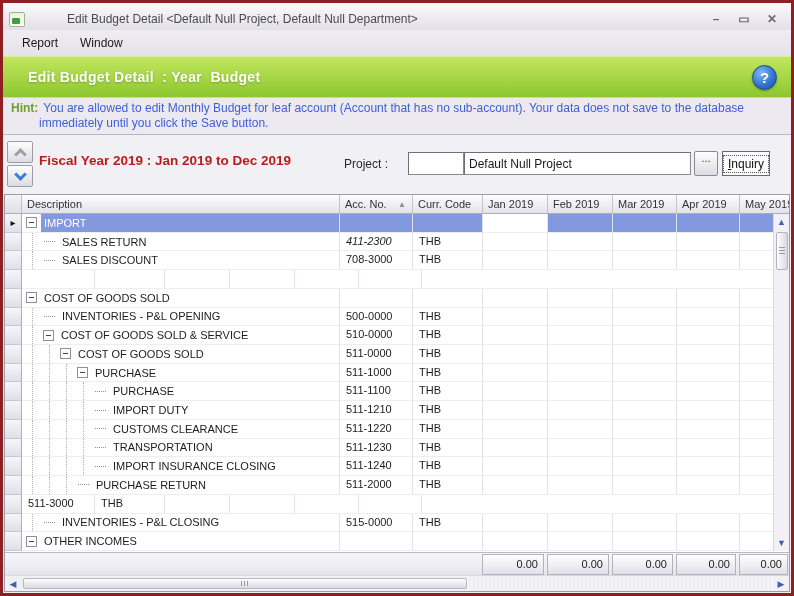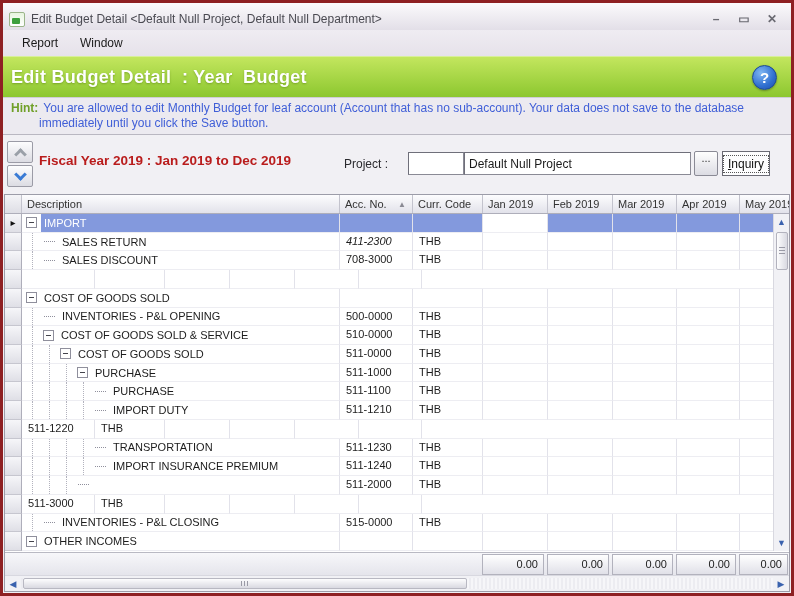--- a/index.html
+++ b/index.html
@@ -9,21 +9,21 @@
   .window {
     position:relative; width:794px; height:596px;
     border:3px solid #8e2023; background:#f0eff4; overflow:hidden;
   }
 
   
   .titlebar {
     position:absolute; left:0; top:0; right:0; height:27px;
     background:linear-gradient(#fbfafc,#dedae4);
     border-bottom:1px solid #c2bec9;
-    display:flex; align-items:center; padding:16px 6px;
+    display:flex; align-items:center; padding:16px 6px;gap:36px;
   }
   .app-icon { width:16px; height:15px; margin-right:6px; position:relative;
     background:linear-gradient(#e8f5e0,#fff); border:1px solid #9bb58a; border-radius:2px; }
   .app-icon::after { content:""; position:absolute; left:2px; bottom:2px; width:8px; height:6px;
     background:#3da03d; border-radius:1px; }
   .title-text { font-size:12px; color:#4a4a52; white-space:pre; }
   .win-btns { margin-left:auto; display:flex; gap:14px; padding-right:6px; }
   .win-btn { font-size:12px; color:#6a6a72; width:14px; text-align:center; cursor:default; font-weight:bold; }
 
   
@@ -33,21 +33,21 @@
     display:flex; align-items:center; padding-left:10px; gap:4px;
   }
   .menu-item { font-size:12px; color:#1a1a1a; padding:3px 9px; }
 
   
   .banner {
     position:absolute; left:0; top:53px; right:0; height:41px;
     background:linear-gradient(#c3e65e,#8cc72f);
     border-top:1px solid #d8ef9a; display:flex; align-items:center;
   }
-  .banner-title { font-size:18px; font-weight:bold; color:#ffffff; padding-left:8px;
+  .banner-title { font-size:14px; font-weight:bold; color:#ffffff; padding-left:25px;
     text-shadow:0 1px 2px rgba(90,130,20,.55); white-space:pre; letter-spacing:.3px; }
   .help-icon { position:absolute; right:14px; top:8px; width:25px; height:25px; border-radius:50%;
     background:radial-gradient(circle at 35% 30%, #7fb6f2, #2f6fd0 60%, #1d4fa8);
     border:1px solid #1b4795; color:#fff; font-weight:bold; font-size:15px;
     display:flex; align-items:center; justify-content:center; box-shadow:0 1px 2px rgba(0,0,0,.3); }
 
   
   .hintbar {
     position:absolute; left:0; top:94px; right:0; height:38px;
     background:#eceaf0; border-top:1px solid #cfcdd6; border-bottom:1px solid #b9b7c1;
@@ -366,20 +366,28 @@
           <div class="g-cell txt-cell" style="width: 73px; flex: 0 0 auto;">511-1210</div>
           <div class="g-cell txt-cell" style="width: 70px; flex: 0 0 auto;">THB</div>
           <div class="g-cell txt-cell" style="width: 65px; flex: 0 0 auto;"></div>
           <div class="g-cell txt-cell" style="width: 65px; flex: 0 0 auto;"></div>
           <div class="g-cell txt-cell" style="width: 64px; flex: 0 0 auto;"></div>
           <div class="g-cell txt-cell" style="width: 63px; flex: 0 0 auto;"></div>
           <div class="g-cell txt-cell" style="width: auto; flex: 1 1 0%;"></div>
         </div>
         <div class="g-row">
           <div class="ind-cell" style="width: 17px; flex: 0 0 auto;"></div>
+          <div class="g-cell desc-cell" style="width: 318px; flex: 0 0 auto;">
+            <span class="indent"></span>
+            <span class="indent"></span>
+            <span class="indent"></span>
+            <span class="indent"></span>
+            <span class="leaf-dash"></span>
+            <span class="desc-label">CUSTOMS CLEARANCE</span>
+          </div>
           <div class="g-cell txt-cell" style="width: 73px; flex: 0 0 auto;">511-1220</div>
           <div class="g-cell txt-cell" style="width: 70px; flex: 0 0 auto;">THB</div>
           <div class="g-cell txt-cell" style="width: 65px; flex: 0 0 auto;"></div>
           <div class="g-cell txt-cell" style="width: 65px; flex: 0 0 auto;"></div>
           <div class="g-cell txt-cell" style="width: 64px; flex: 0 0 auto;"></div>
           <div class="g-cell txt-cell" style="width: 63px; flex: 0 0 auto;"></div>
           <div class="g-cell txt-cell" style="width: auto; flex: 1 1 0%;"></div>
         </div>
         <div class="g-row">
           <div class="ind-cell" style="width: 17px; flex: 0 0 auto;"></div>
@@ -400,37 +408,38 @@
           <div class="g-cell txt-cell" style="width: auto; flex: 1 1 0%;"></div>
         </div>
         <div class="g-row">
           <div class="ind-cell" style="width: 17px; flex: 0 0 auto;"></div>
           <div class="g-cell desc-cell" style="width: 318px; flex: 0 0 auto;">
             <span class="indent"></span>
             <span class="indent"></span>
             <span class="indent"></span>
             <span class="indent"></span>
             <span class="leaf-dash"></span>
-            <span class="desc-label">IMPORT INSURANCE PREMIUM</span>
+            <span class="desc-label">IMPORT INSURANCE CLOSING</span>
           </div>
           <div class="g-cell txt-cell" style="width: 73px; flex: 0 0 auto;">511-1240</div>
           <div class="g-cell txt-cell" style="width: 70px; flex: 0 0 auto;">THB</div>
           <div class="g-cell txt-cell" style="width: 65px; flex: 0 0 auto;"></div>
           <div class="g-cell txt-cell" style="width: 65px; flex: 0 0 auto;"></div>
           <div class="g-cell txt-cell" style="width: 64px; flex: 0 0 auto;"></div>
           <div class="g-cell txt-cell" style="width: 63px; flex: 0 0 auto;"></div>
           <div class="g-cell txt-cell" style="width: auto; flex: 1 1 0%;"></div>
         </div>
         <div class="g-row">
           <div class="ind-cell" style="width: 17px; flex: 0 0 auto;"></div>
           <div class="g-cell desc-cell" style="width: 318px; flex: 0 0 auto;">
             <span class="indent"></span>
             <span class="indent"></span>
             <span class="indent"></span>
             <span class="leaf-dash"></span>
+            <span class="desc-label">PURCHASE RETURN</span>
           </div>
           <div class="g-cell txt-cell" style="width: 73px; flex: 0 0 auto;">511-2000</div>
           <div class="g-cell txt-cell" style="width: 70px; flex: 0 0 auto;">THB</div>
           <div class="g-cell txt-cell" style="width: 65px; flex: 0 0 auto;"></div>
           <div class="g-cell txt-cell" style="width: 65px; flex: 0 0 auto;"></div>
           <div class="g-cell txt-cell" style="width: 64px; flex: 0 0 auto;"></div>
           <div class="g-cell txt-cell" style="width: 63px; flex: 0 0 auto;"></div>
           <div class="g-cell txt-cell" style="width: auto; flex: 1 1 0%;"></div>
         </div>
         <div class="g-row">

